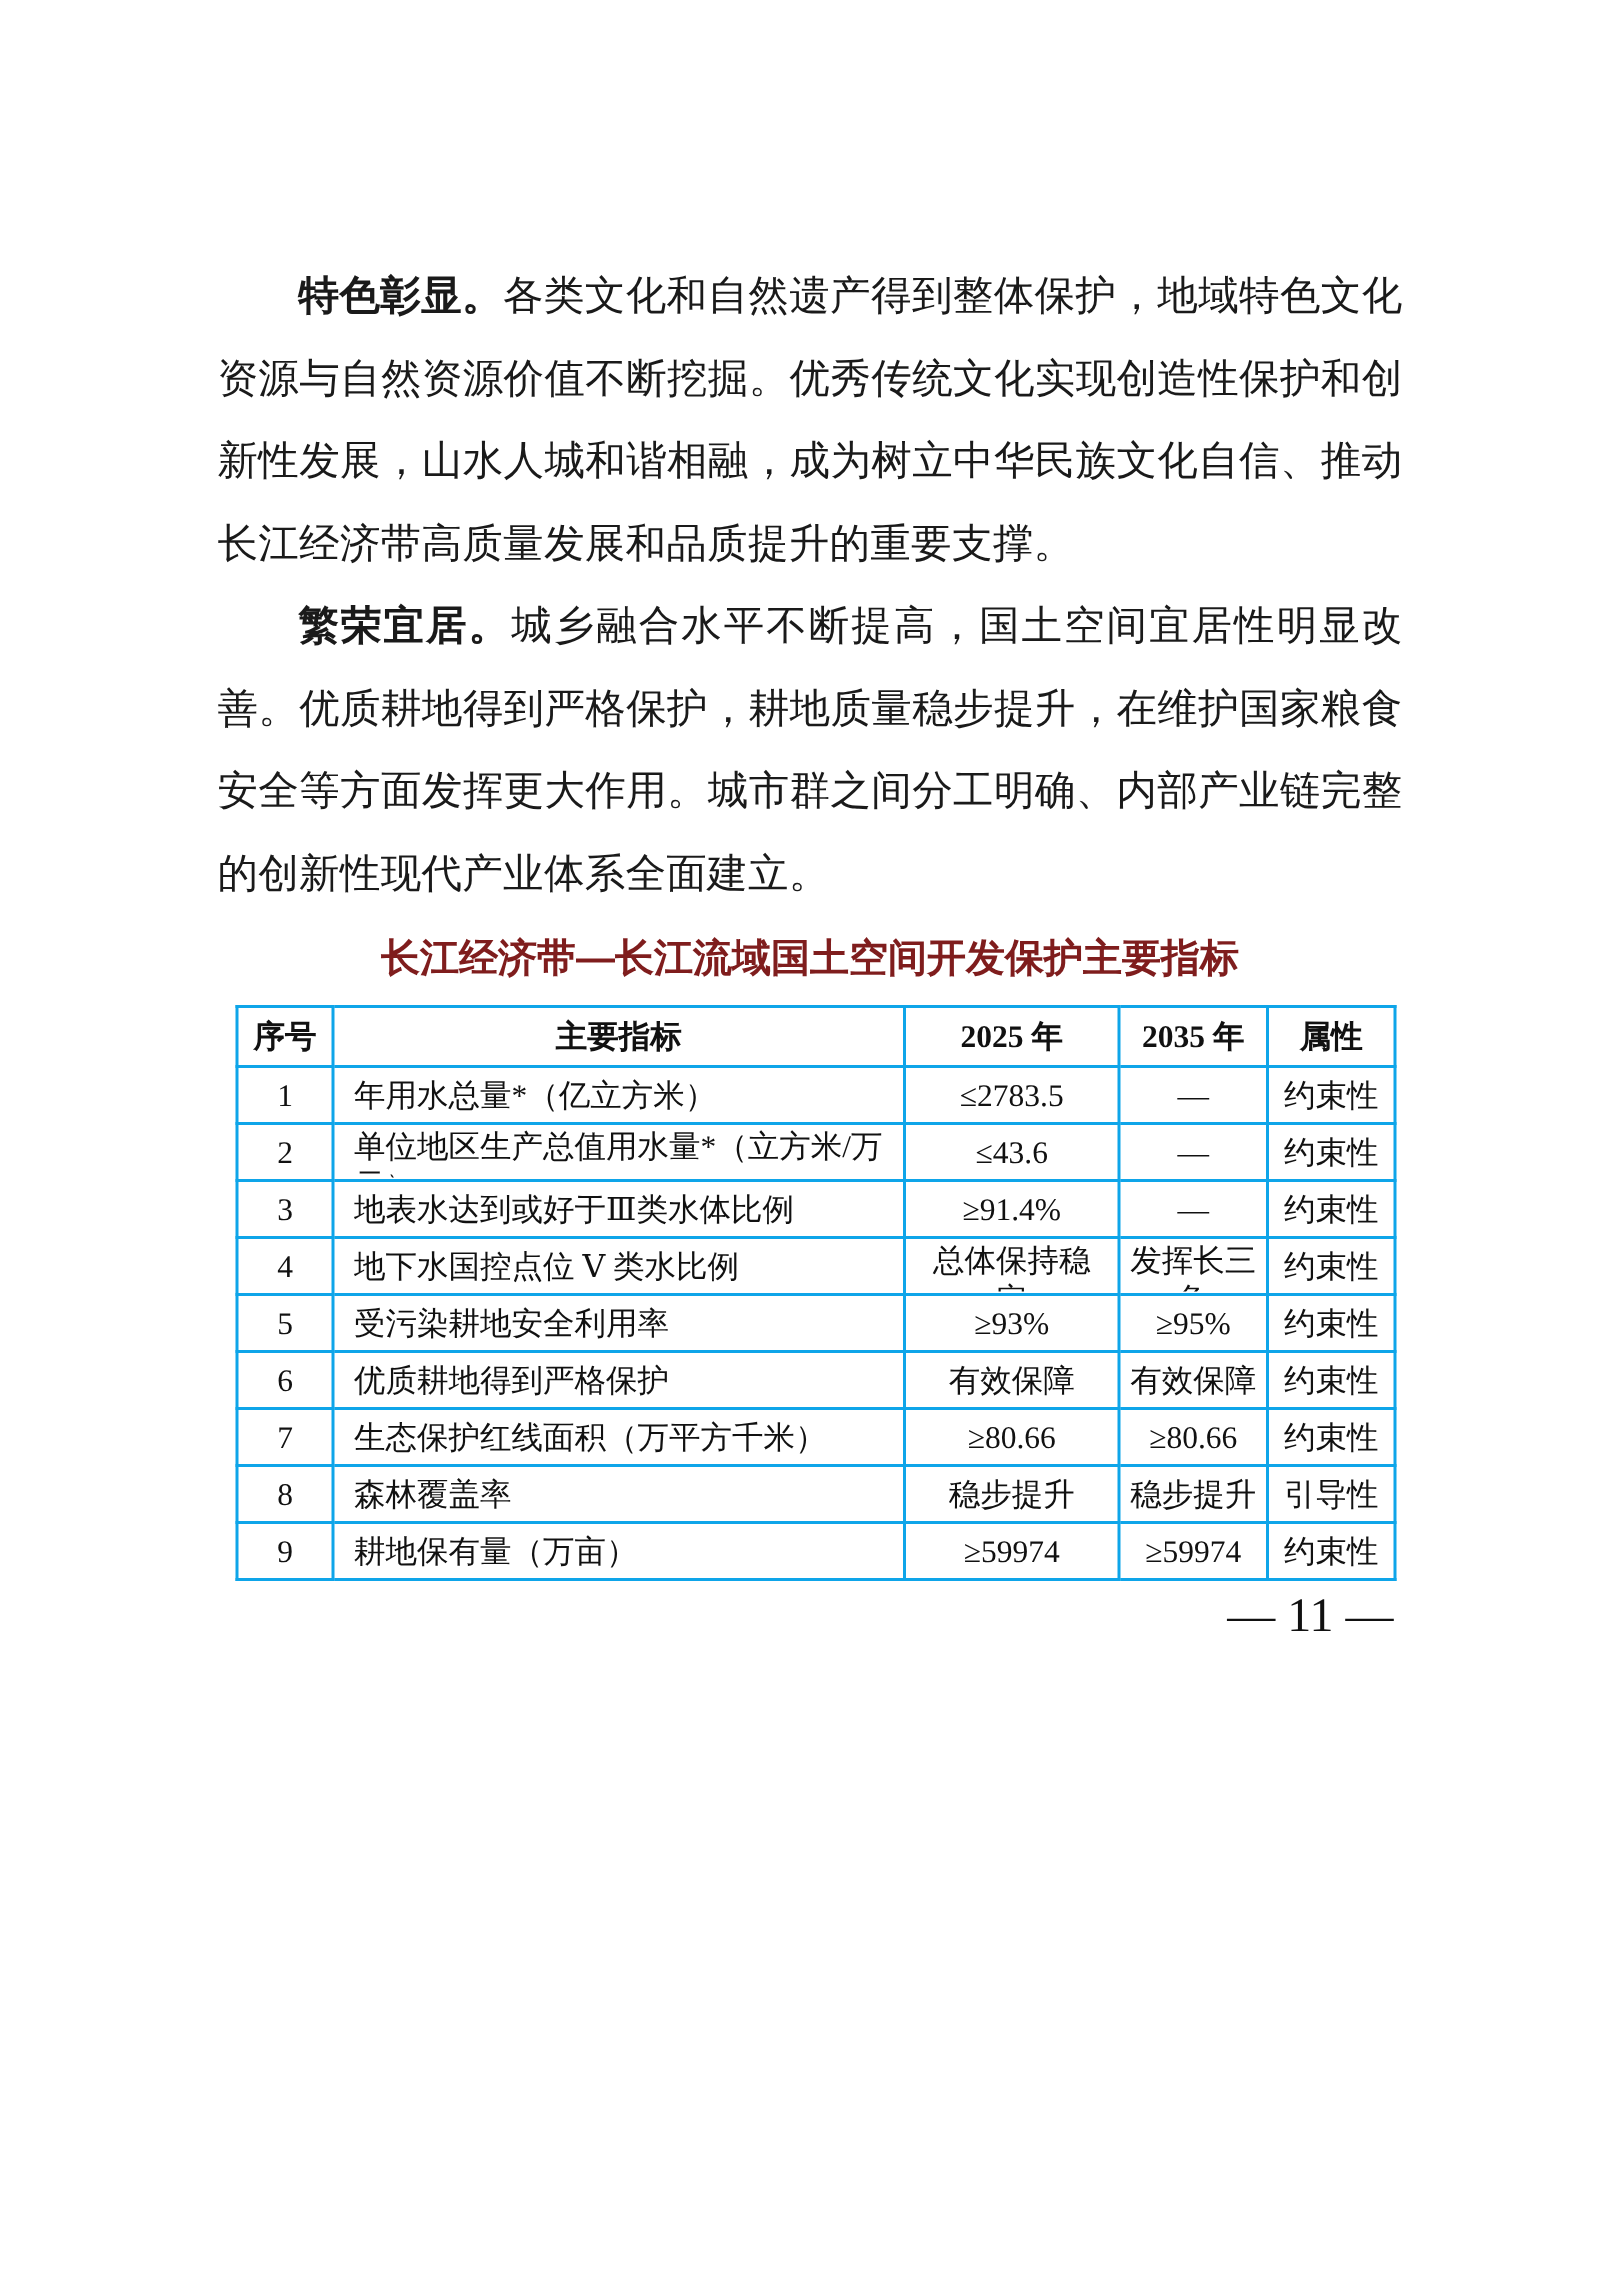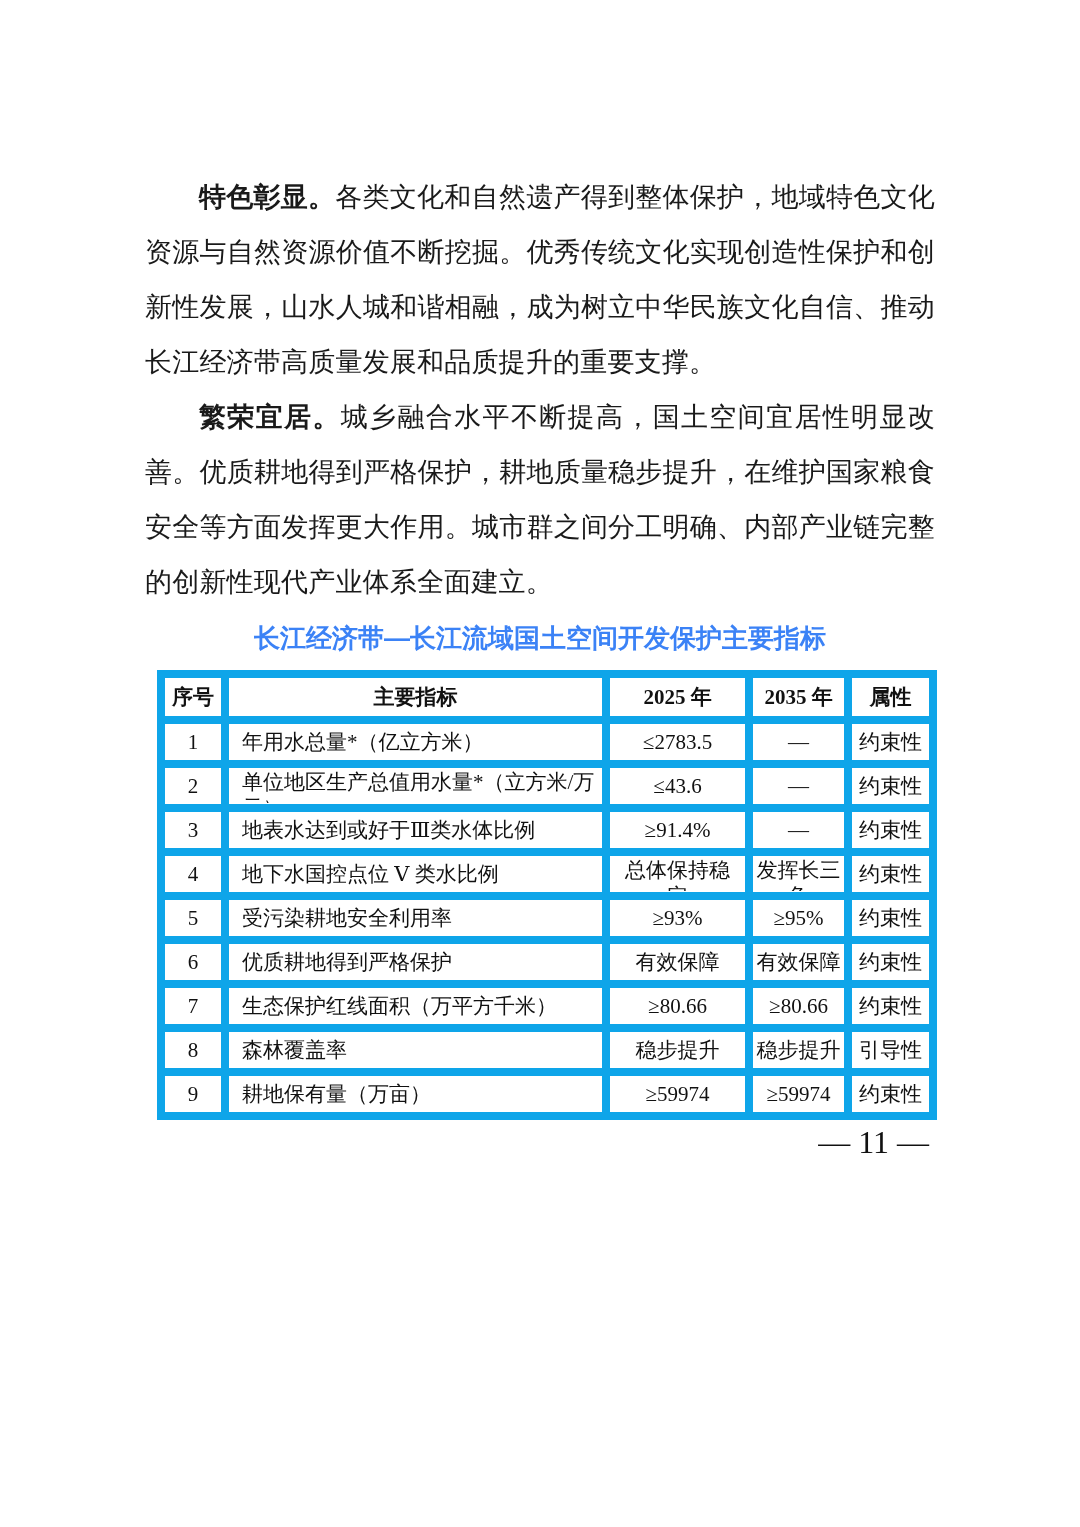--- a/index.html
+++ b/index.html
@@ -25,33 +25,33 @@
     letter-spacing:0.2px;
   }
   .body-text .lead{font-weight:bold;}
   .table-title{
     margin-top:8px;
     font-family:"Liberation Sans","DejaVu Sans",sans-serif;
     font-weight:bold;
     font-size:26px;
     line-height:40px;
     text-align:center;
-    color:#3b82f6;
+    color:#7f1d1d;
   }
   table.indicators{
     margin:12px 0 0 12px;
     width:772px;
     border-collapse:collapse;
     table-layout:fixed;
     font-size:21px;
     color:#111;
   }
   table.indicators th,
   table.indicators td{
-    border:8px solid #0ea5e9;
+    border:2px solid #0ea5e9;
     padding:0;
     text-align:center;
     vertical-align:middle;
   }
   table.indicators th{
     height:38px;
     font-weight:bold;
   }
   table.indicators td{height:36px;}
   table.indicators td.name{

